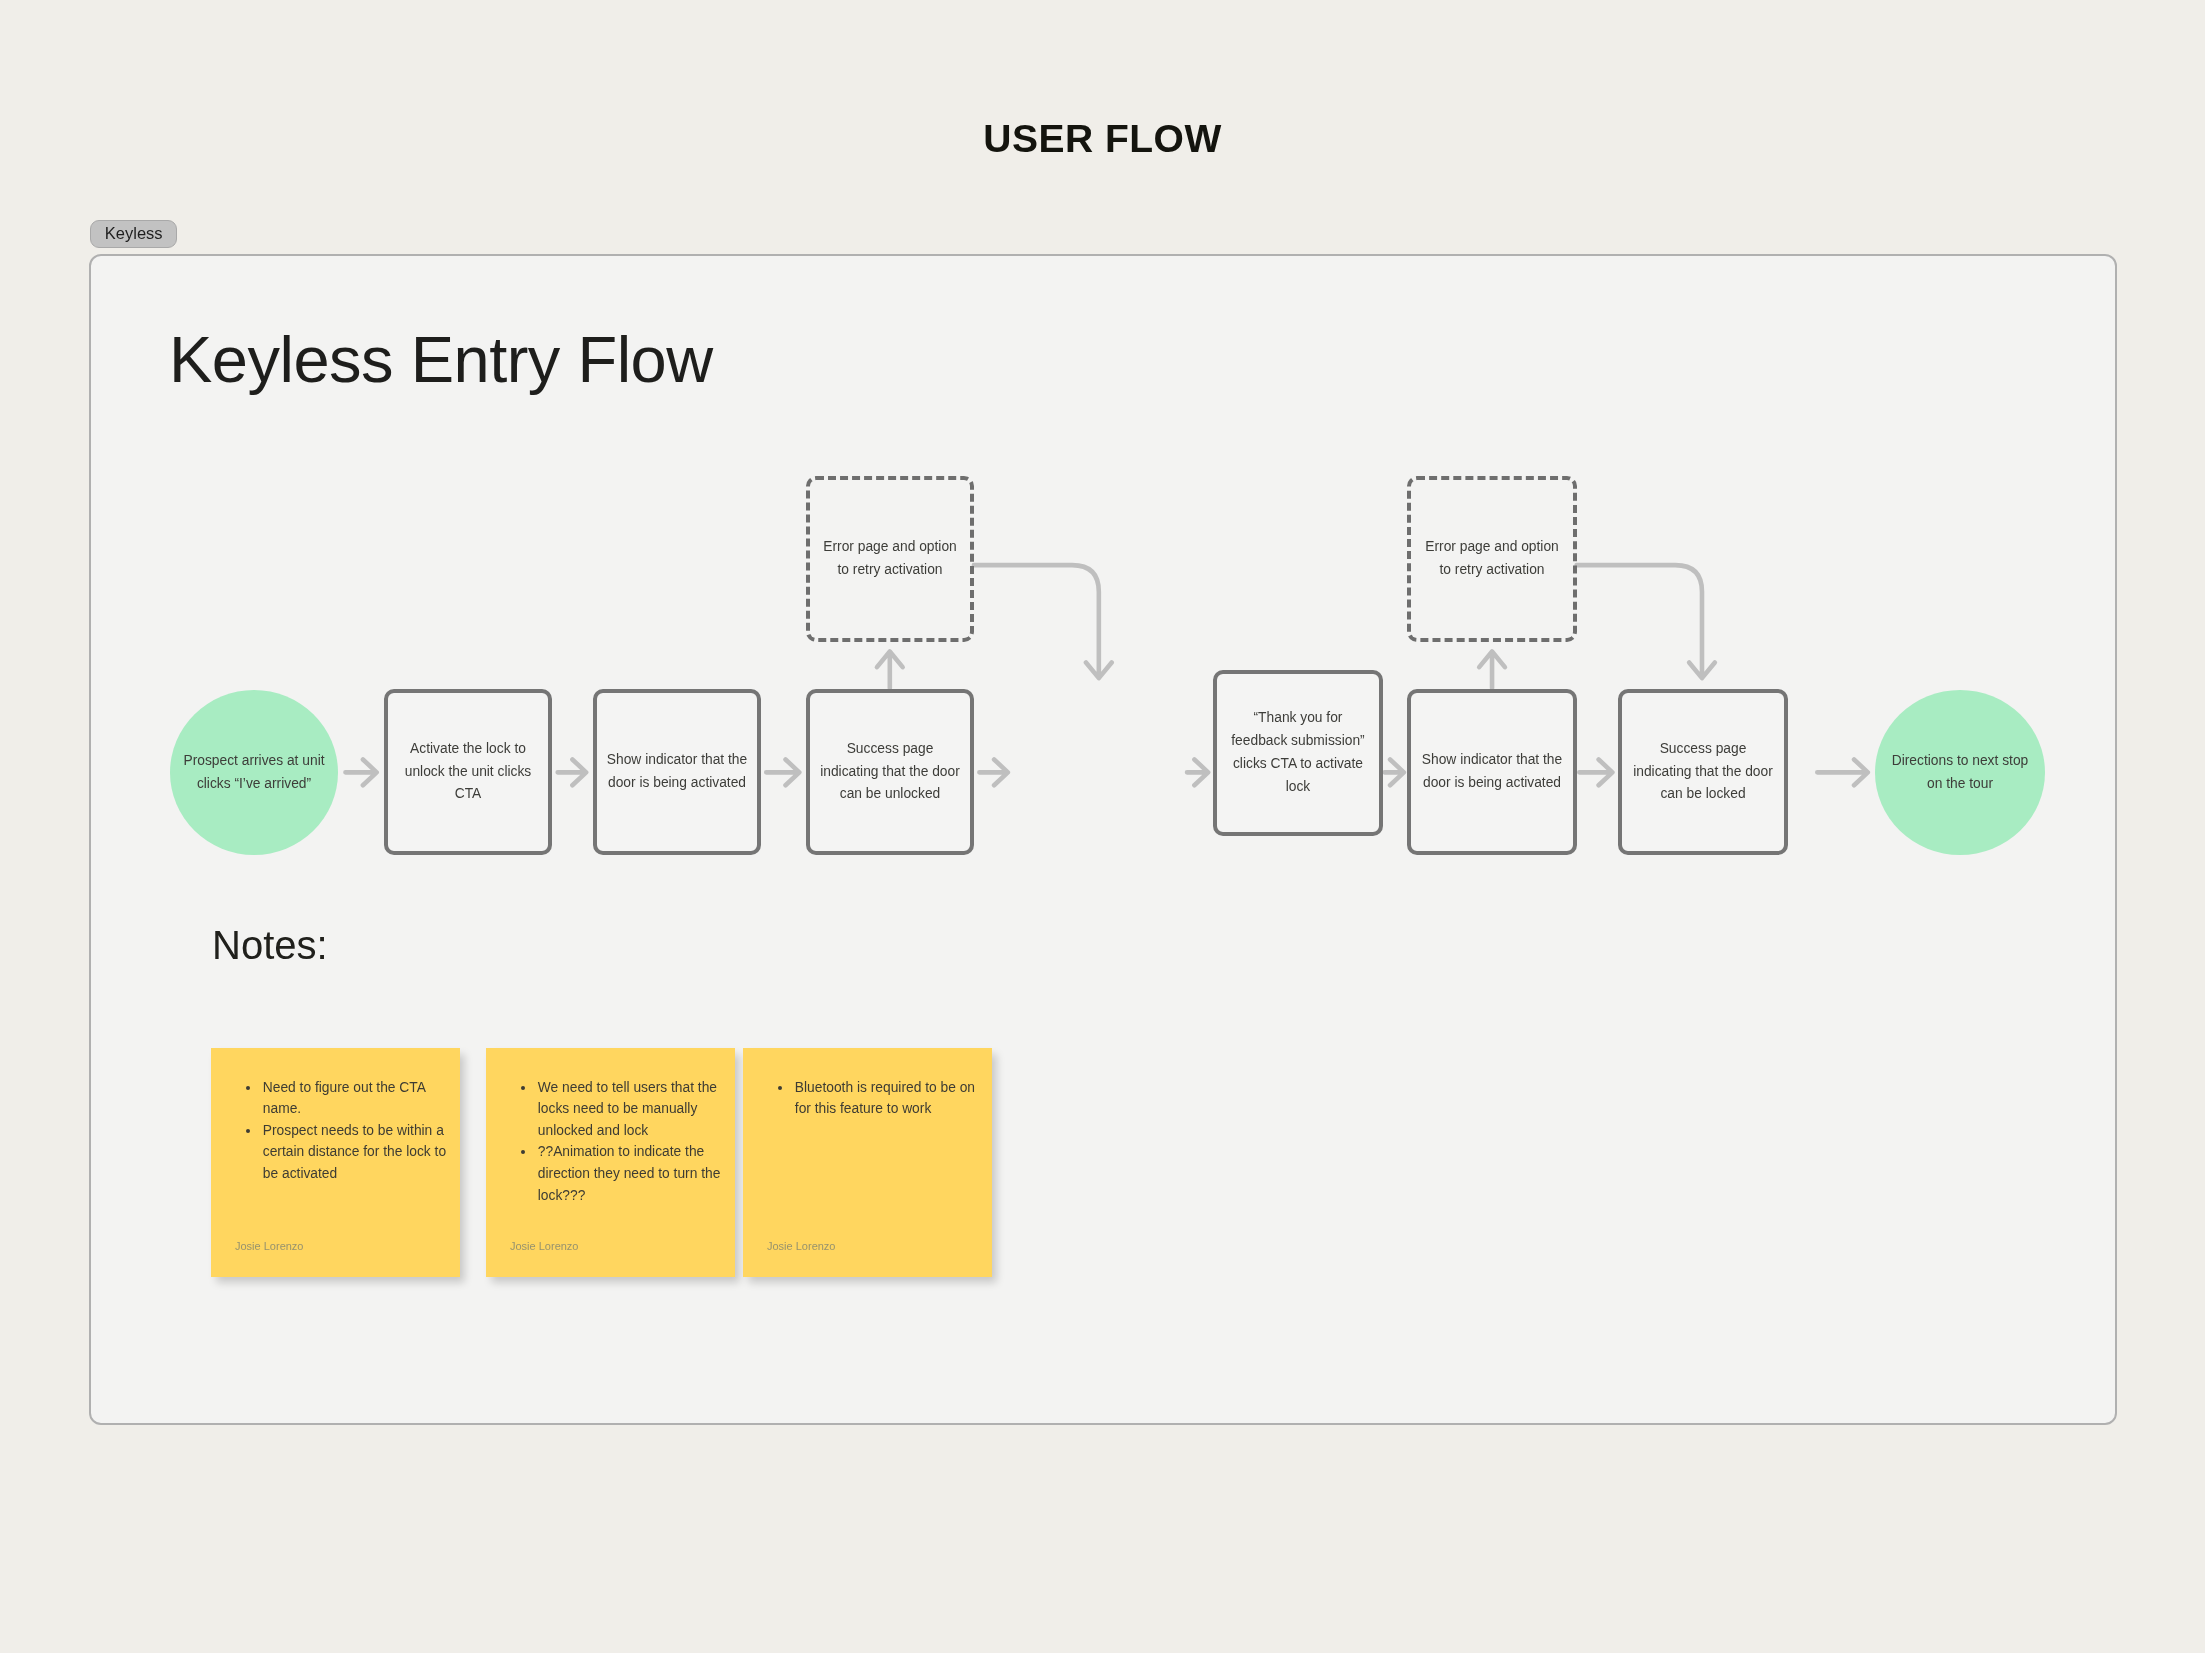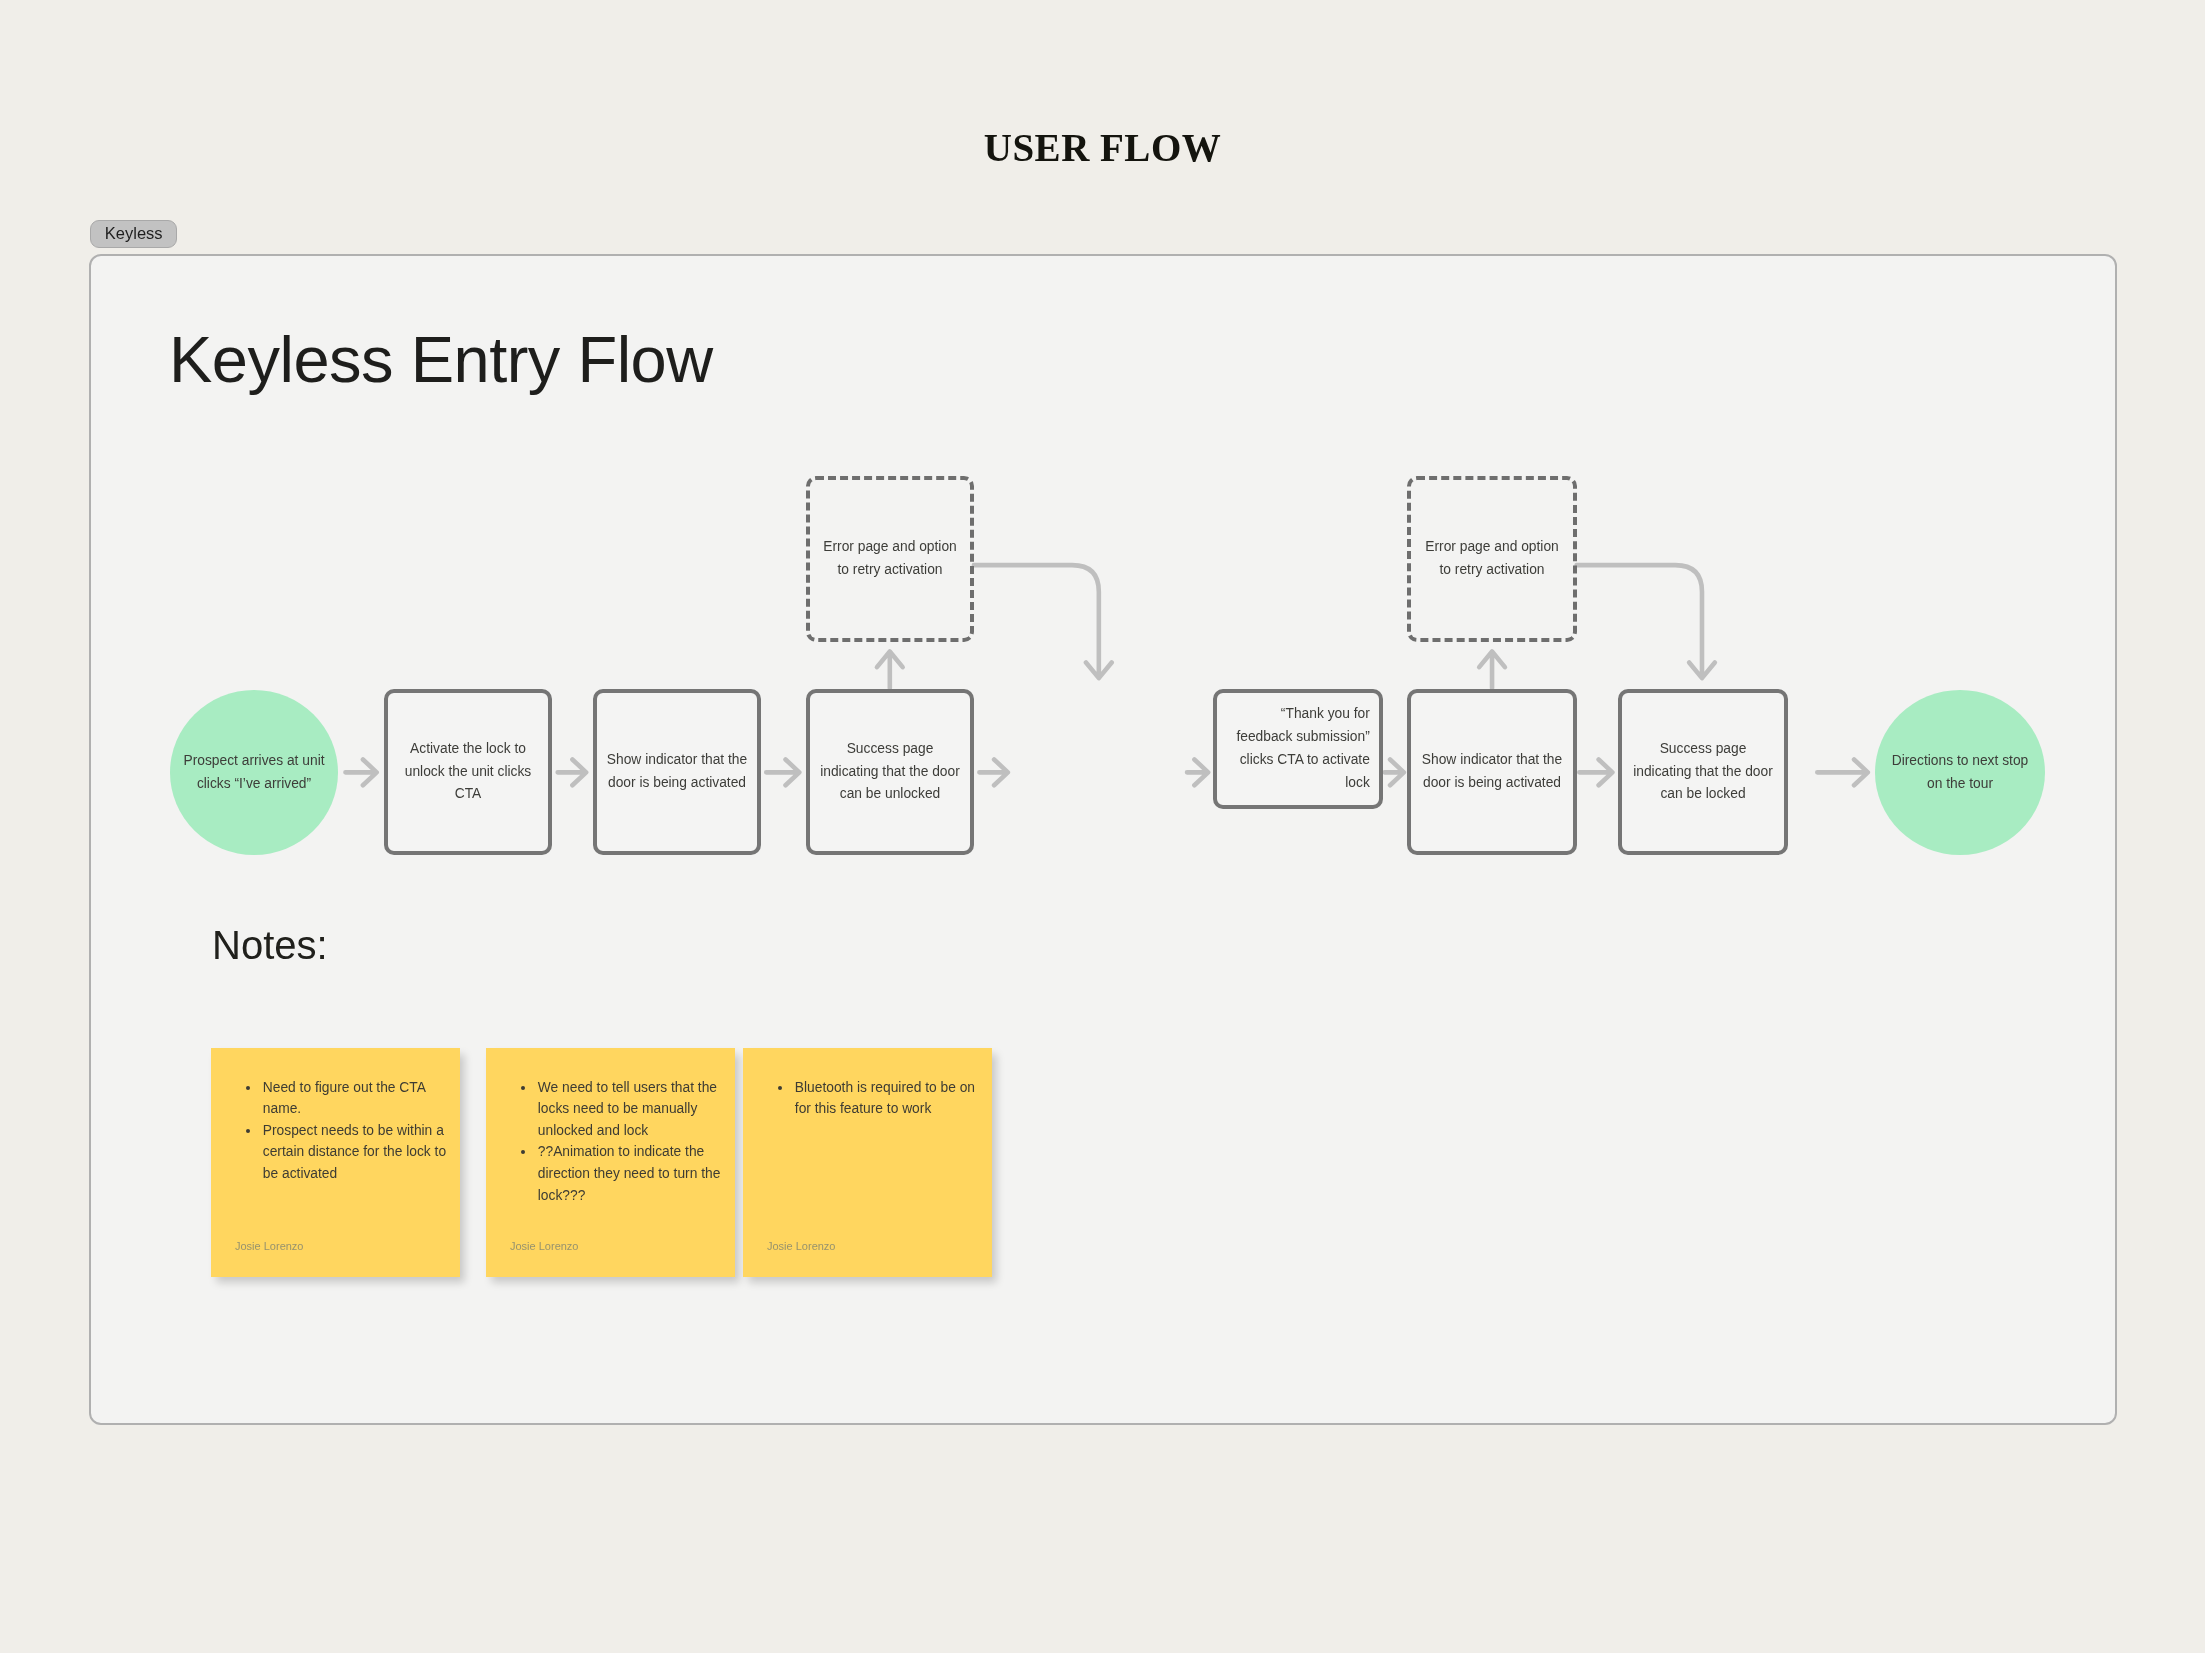--- a/index.html
+++ b/index.html
@@ -1,19 +1,19 @@
 <!DOCTYPE html>
 <html style="font-size:7.4px"><head>
 <meta charset="utf-8">
 <style>
   html,body{margin:0;padding:0;background:#f0eee9;font-family:"Liberation Sans",sans-serif;}
   #canvas{position:relative;width:2205px;height:1654px;overflow:hidden;background:#f0eee9;}
 
-  .board-title{position:absolute;left:0;top:125px;width:2205px;text-align:center;
-    font-size:39px;font-weight:800;letter-spacing:0.5px;color:#14140e;font-family:Liberation Serif, serif;}
+  .board-title{position:absolute;left:0;top:117px;width:2205px;text-align:center;
+    font-size:39px;font-weight:800;letter-spacing:0.5px;color:#14140e;}
 
   .frame{position:absolute;left:89px;top:254px;width:2028px;height:1171px;
     background:#f3f3f2;border:2.3px solid #b0b0b0;border-radius:12px;box-sizing:border-box;}
 
   .frame-tab{position:absolute;left:90px;top:220px;height:27.6px;display:inline-flex;
     align-items:center;padding:0 13.8px;background:#c2c2c2;border:0.9px solid #a9a9a9;
     border-radius:9px;font-size:16.5px;font-weight:500;color:#1f1f1f;box-sizing:border-box;}
 
   .frame-heading{position:absolute;left:169px;top:322px;font-size:65px;font-weight:500;
     letter-spacing:-0.5px;color:#1e1e1c;}
@@ -76,21 +76,21 @@
   </div>
   <div class="node circle" style="left:170px;top:690px;width:168px;height:165px;">
     <span class="label">Prospect arrives at unit clicks “I’ve arrived”</span>
   </div>
   <div class="node box" style="left:593px;top:689px;width:168px;height:166px;">
     <span class="label">Show indicator that the door is being activated</span>
   </div>
   <div class="node box" style="left:806px;top:689px;width:168px;height:166px;">
     <span class="label">Success page indicating that the door can be unlocked</span>
   </div>
-  <div class="node box" style="left:1213px;top:689px;width:170px;height:120px;text-align:right;">
+  <div class="node box" style="left:1213px;top:670px;width:170px;height:166px;">
     <span class="label">“Thank you for feedback submission” clicks CTA to activate lock</span>
   </div>
   <div class="node box" style="left:1407px;top:689px;width:170px;height:166px;">
     <span class="label">Show indicator that the door is being activated</span>
   </div>
   <div class="node box" style="left:1618px;top:689px;width:170px;height:166px;">
     <span class="label">Success page indicating that the door can be locked</span>
   </div>
   <div class="node circle" style="left:1875px;top:690px;width:170px;height:165px;">
     <span class="label">Directions to next stop on the tour</span>

